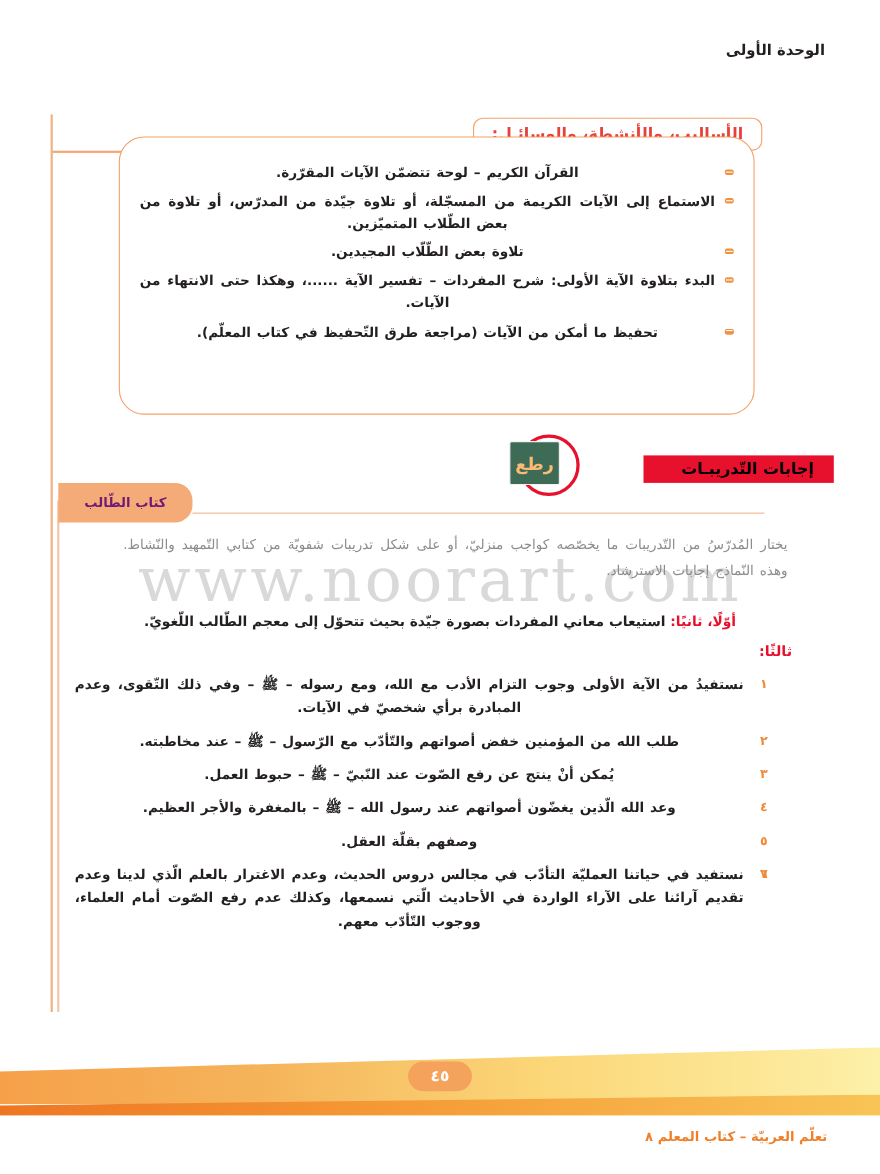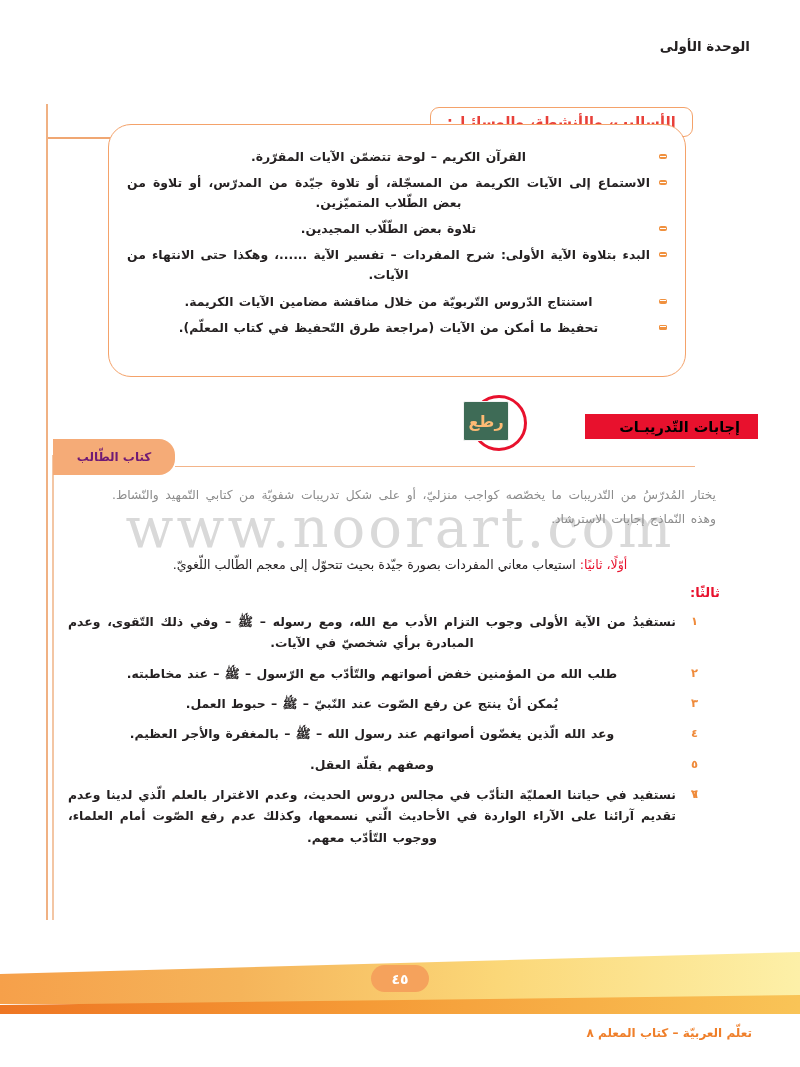--- a/index.html
+++ b/index.html
@@ -233,21 +233,21 @@
   
   .firstsecond {
     position: absolute;
     left: 100px;
     top: 555px;
     width: 600px;
     font-size: 12.6px;
     line-height: 1.6;
     color: #231f20;
     text-align: center;
-    font-weight: normal;
+    font-weight: bold;
   }
   .firstsecond .lead {
     color: #e8112d;
   }
 
   
   .third-heading {
     position: absolute;
     right: 80px;
     top: 585px;
@@ -350,21 +350,20 @@
 <div class="spine-inner"></div>
 
 <div class="methods-connector"></div>
 <div class="methods-title">الأساليب، والأنشطة، والوسائـل:</div>
 <div class="methods-box">
   <ul class="bullet-list">
     <li><span class="dot"></span><span>القرآن الكريم – لوحة تتضمّن الآيات المقرّرة.</span></li>
     <li><span class="dot"></span><span>الاستماع إلى الآيات الكريمة من المسجّلة، أو تلاوة جيّدة من المدرّس، أو تلاوة من بعض الطّلاب المتميّزين.</span></li>
     <li><span class="dot"></span><span>تلاوة بعض الطّلّاب المجيدين.</span></li>
     <li><span class="dot"></span><span>البدء بتلاوة الآية الأولى: شرح المفردات – تفسير الآية ......، وهكذا حتى الانتهاء من الآيات.</span></li>
-    <li><span class="dot"></span><span>استنتاج الدّروس التّربويّة من خلال مناقشة مضامين الآيات الكريمة.</span></li>
     <li><span class="dot"></span></li>
     <li><span class="dot"></span><span>تحفيظ ما أمكن من الآيات (مراجعة طرق التّحفيظ في كتاب المعلّم).</span></li>
   </ul>
 </div>
 
 <div class="answers-banner">إجابات التّدريبـات</div>
 <div class="banner-logo">
   <div class="ring"></div>
   <div class="board">رطع</div>
 </div>

